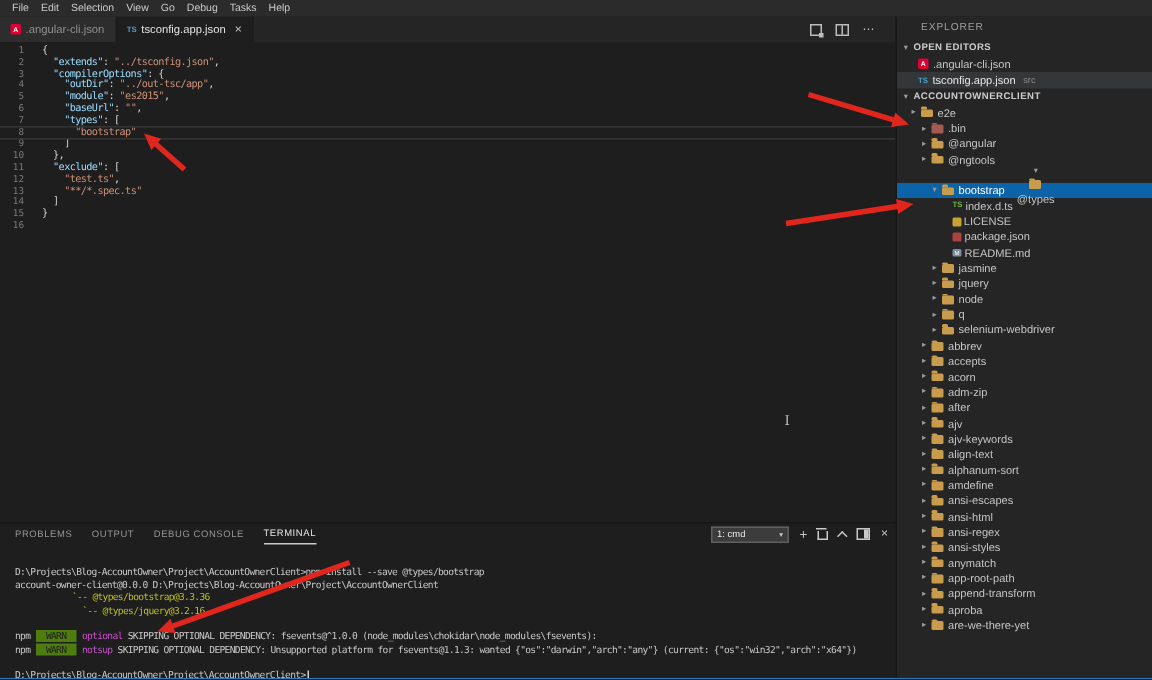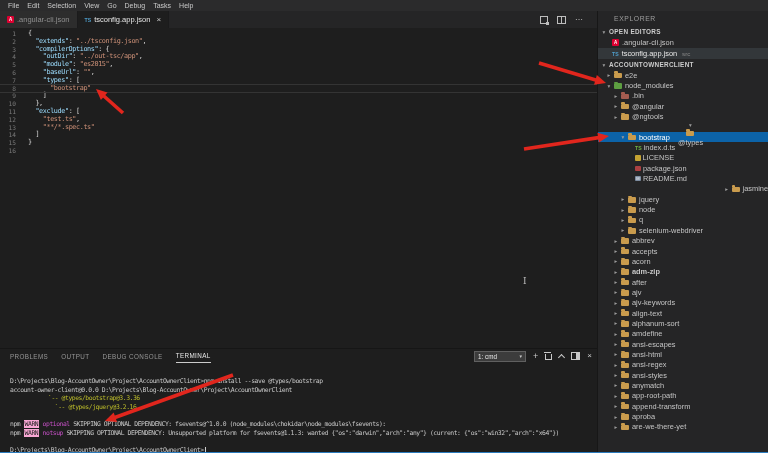--- a/index.html
+++ b/index.html
@@ -42,21 +42,21 @@
   .pt-trash{width:5px;height:5px;border:1px solid #c9c9c9;border-top:none;position:relative;margin-top:2px;}
   .pt-trash::before{content:"";position:absolute;left:-2px;top:-2px;width:7px;height:1px;background:#c9c9c9;}
   .pt-up{width:4px;height:4px;border-top:1px solid #c9c9c9;border-left:1px solid #c9c9c9;transform:rotate(45deg);margin-top:2px;}
   .pt-panel{width:7px;height:6px;border:1px solid #c9c9c9;position:relative;}
   .pt-panel::after{content:"";position:absolute;right:0;top:0;width:3px;height:6px;background:#c9c9c9;}
   .pt-close{color:#c9c9c9;font-size:8px;line-height:8px;}
   #terminal{padding:14px 0 0 10px;font-family:"DejaVu Sans Mono",monospace;font-size:6.4px;letter-spacing:-0.45px;
             color:#c8c8c8;overflow:hidden;}
   .term-line{height:8.65px;line-height:8.65px;white-space:pre;}
   .tt{color:#c8c8c8;} .ty{color:#bcbc2a;margin-left:38px;} .tm{color:#c650c6;}
-  .twb{background:#f9a8d4;color:#1e1e1e;padding:0 1px;}
+  .twb{background:#4d7c0f;color:#1e1e1e;padding:0 7px;}
   .term-cursor{display:inline-block;width:1.5px;height:6.5px;background:#d0d0d0;vertical-align:-1px;margin-left:1px;}
   
   #sidebar{position:absolute;left:597px;top:11px;width:171px;height:442px;background:#252526;border-left:1px solid #171717;box-sizing:border-box;overflow:hidden;}
   #sb-title{height:15px;display:flex;align-items:center;padding-left:16px;font-size:6.8px;letter-spacing:0.6px;color:#9e9e9e;}
   .section-header{height:11px;display:flex;align-items:center;gap:2px;padding-left:3px;font-size:6.4px;font-weight:bold;letter-spacing:0.3px;color:#cccccc;}
   .chev{width:6px;flex:none;color:#9a9a9a;font-size:5.5px;text-align:center;font-family:"DejaVu Sans",sans-serif;}
   .oe-row{height:11px;display:flex;align-items:center;gap:3px;padding-left:14px;font-size:7.4px;color:#c5c5c5;}
   .oe-row.active{background:#33373a;color:#e8e8e8;}
   .oe-detail{color:#8a8a8a;font-size:6.2px;margin-left:2px;}
   .tree-row{height:10.35px;display:flex;align-items:center;gap:2px;font-size:7.4px;color:#c5c5c5;}
@@ -186,25 +186,20 @@
     <div class="section-header">
       <span class="chev">▾</span>
       <span>ACCOUNTOWNERCLIENT</span>
     </div>
     <div id="file-tree">
         <div class="tree-row" style="padding-left: 8px;">
           <span class="chev">▸</span>
           <span class="ic-folder f-tan"></span>
           <span>e2e</span>
         </div>
-        <div class="tree-row" style="padding-left: 8px;">
-          <span class="chev">▾</span>
-          <span class="ic-folder f-green"></span>
-          <span>node_modules</span>
-        </div>
         <div class="tree-row" style="padding-left: 15px;">
           <span class="chev">▸</span>
           <span class="ic-folder f-red"></span>
           <span>.bin</span>
         </div>
         <div class="tree-row" style="padding-left: 15px;">
           <span class="chev">▸</span>
           <span class="ic-folder f-tan"></span>
           <span>@angular</span>
         </div>
@@ -236,21 +231,21 @@
         <div class="tree-row" style="padding-left: 29px;">
           <span class="chev"></span>
           <span class="ic-npm"></span>
           <span>package.json</span>
         </div>
         <div class="tree-row" style="padding-left: 29px;">
           <span class="chev"></span>
           <span class="ic-md">M</span>
           <span>README.md</span>
         </div>
-        <div class="tree-row" style="padding-left: 22px; justify-content: flex-end;">
+        <div class="tree-row" style="padding-left: 22px;">
           <span class="chev">▸</span>
           <span class="ic-folder f-tan"></span>
           <span>jasmine</span>
         </div>
         <div class="tree-row" style="padding-left: 22px;">
           <span class="chev">▸</span>
           <span class="ic-folder f-tan"></span>
           <span>jquery</span>
         </div>
         <div class="tree-row" style="padding-left: 22px;">
@@ -276,21 +271,21 @@
         <div class="tree-row" style="padding-left: 15px;">
           <span class="chev">▸</span>
           <span class="ic-folder f-tan"></span>
           <span>accepts</span>
         </div>
         <div class="tree-row" style="padding-left: 15px;">
           <span class="chev">▸</span>
           <span class="ic-folder f-tan"></span>
           <span>acorn</span>
         </div>
-        <div class="tree-row" style="padding-left: 15px; font-weight: bold;">
+        <div class="tree-row" style="padding-left: 15px;">
           <span class="chev">▸</span>
           <span class="ic-folder f-tan"></span>
           <span>adm-zip</span>
         </div>
         <div class="tree-row" style="padding-left: 15px;">
           <span class="chev">▸</span>
           <span class="ic-folder f-tan"></span>
           <span>after</span>
         </div>
         <div class="tree-row" style="padding-left: 15px;">

